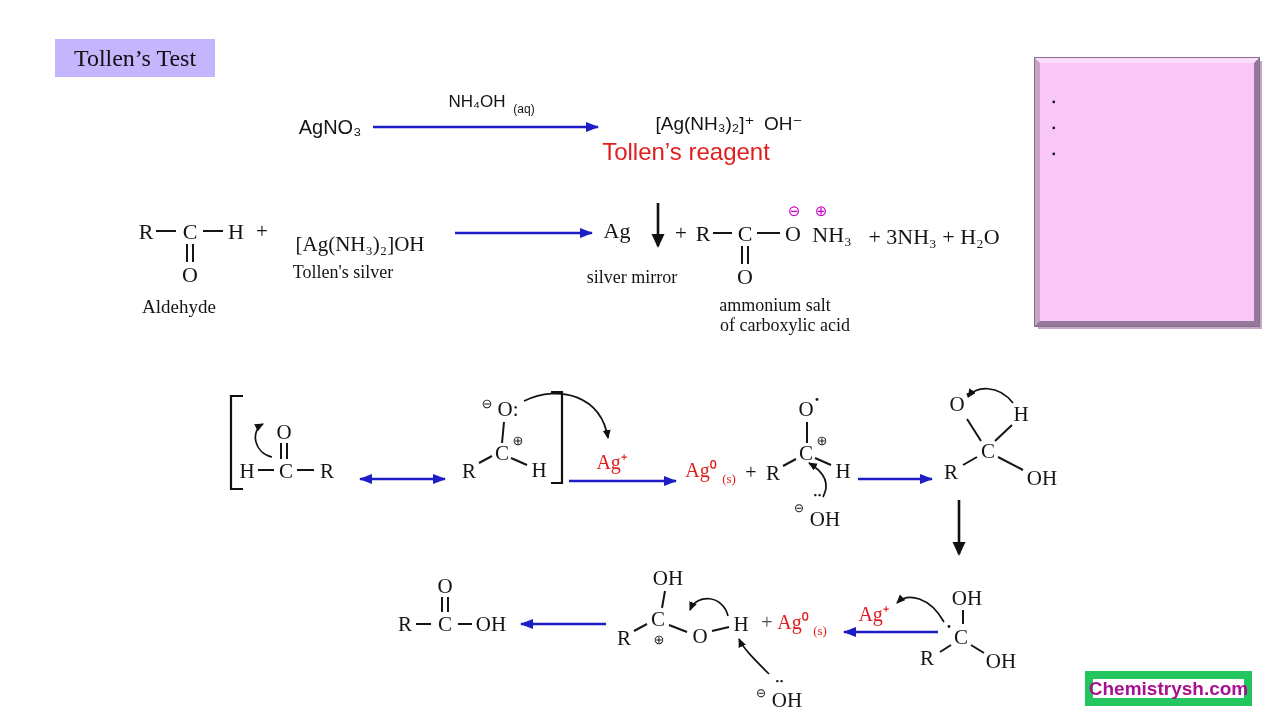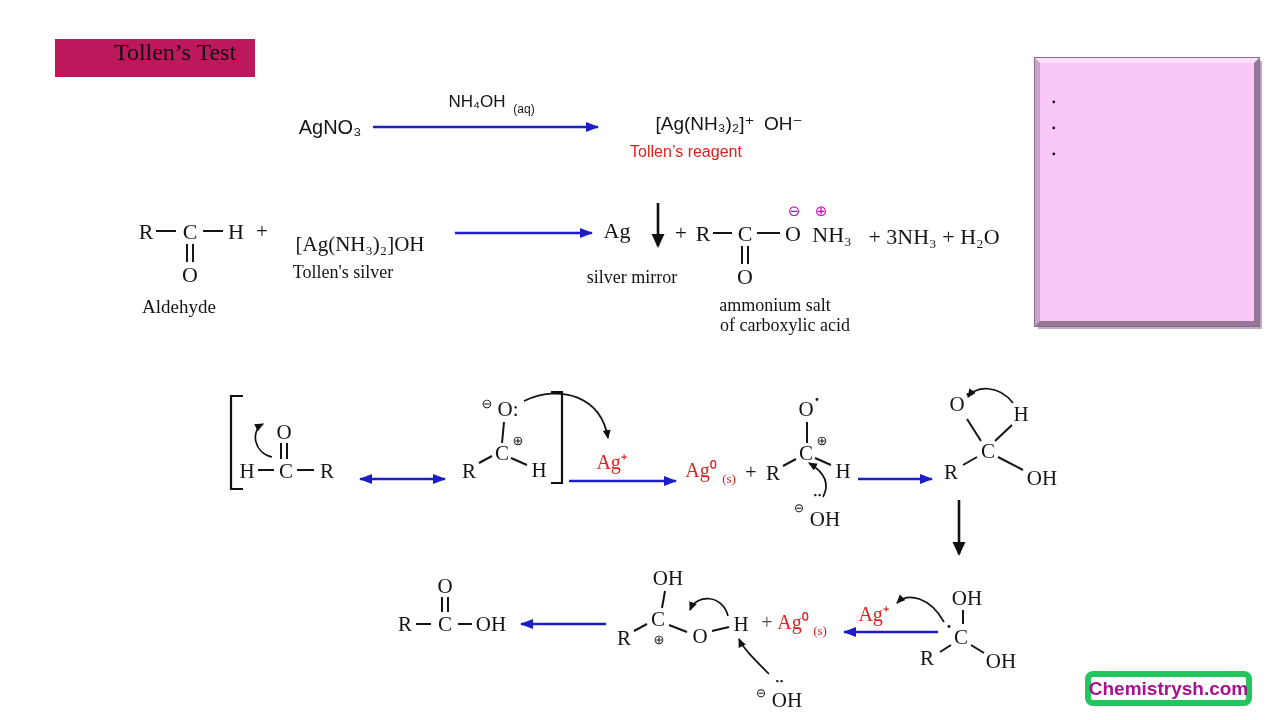--- a/index.html
+++ b/index.html
@@ -6,31 +6,31 @@
   .canvas{position:relative;width:1280px;height:720px;background:#ffffff;overflow:hidden;
           font-family:"Liberation Serif",serif;color:#141414;}
   svg.layer{position:absolute;left:0;top:0;}
   .t{position:absolute;transform:translate(-50%,-50%);white-space:pre;line-height:1;}
   .serif{font-family:"Liberation Serif",serif;}
   .sans{font-family:"Liberation Sans","DejaVu Sans",sans-serif;}
   .red{color:#e11d1d;}
   .mag{color:#cc00cc;}
   .gray{color:#4a4a4a;}
   .bold{font-weight:bold;}
-  .pink-label{position:absolute;background:#be185d;display:flex;justify-content:center;
-              font-size:24px;color:#101010;padding-left:40px;}
+  .pink-label{position:absolute;background:#c4b5fd;display:flex;align-items:center;justify-content:center;
+              font-size:24px;color:#101010;}
   .note-box{position:absolute;left:1035px;top:58px;width:224px;height:268px;box-sizing:border-box;
             background:#f9c8f8;border:5px solid;border-color:#fbdffa #96789a #96789a #c6a3c7;
             outline:1.5px solid #8a6d8c;box-shadow:3px 3px 0 #c2aac4;
             padding:26px 6px 6px 10px;}
   .note-item{display:flex;gap:12px;font-size:17.5px;line-height:25.5px;color:#161616;}
   .note-bullet{font-size:10px;line-height:26px;padding-left:2px;}
   .note-text{white-space:pre-line;}
   .wm{position:absolute;left:1085px;top:671px;width:167px;height:35px;box-sizing:border-box;
-      border:6px solid #22c55e;border-radius:8px;background:#fff;
+      border:8px solid #22c55e;border-radius:0;background:#fff;
       display:flex;align-items:center;justify-content:center;
       color:#a8118f;font-family:"Liberation Sans","DejaVu Sans",sans-serif;font-weight:bold;font-size:19px;}
 </style>
 </head>
 <body>
 
 <div class="canvas">
 
   <svg class="layer" width="1280" height="720" viewBox="0 0 1280 720">
     <defs>
@@ -111,21 +111,21 @@
   </svg>
 
   <div class="pink-label serif" style="left:55px;top:39px;width:160px;height:38px;">
     <span>Tollen’s Test</span>
   </div>
 
   <span class="t sans" style="left:330px;top:127px;font-size:20px;">AgNO₃</span>
   <span class="t sans" style="left:477px;top:101px;font-size:17px;">NH₄OH</span>
   <span class="t sans" style="left:524px;top:109px;font-size:12px;">(aq)</span>
   <span class="t sans" style="left:694px;top:123px;font-size:19px;margin-left:35px;">[Ag(NH₃)₂]⁺ OH⁻</span>
-  <span class="t sans red" style="left:686px;top:152px;font-size:16px;">Tollen’s reagent</span>
+  <span class="t sans red" style="left:686px;top:152px;font-size:24px;">Tollen’s reagent</span>
 
   <span class="t" style="left:146px;top:232px;font-size:22px;">R</span>
   <span class="t" style="left:190px;top:232px;font-size:22px;">C</span>
   <span class="t" style="left:236px;top:232px;font-size:22px;">H</span>
   <span class="t" style="left:190px;top:275px;font-size:22px;">O</span>
   <span class="t" style="left:262px;top:231px;font-size:21px;">+</span>
   <span class="t" style="left:360px;top:244px;font-size:21px;">[Ag(NH₃)₂]OH</span>
   <span class="t" style="left:343px;top:272px;font-size:18px;">Tollen's silver</span>
   <span class="t" style="left:179px;top:306px;font-size:19px;">Aldehyde</span>
   <span class="t" style="left:617px;top:231px;font-size:22px;">Ag</span>

